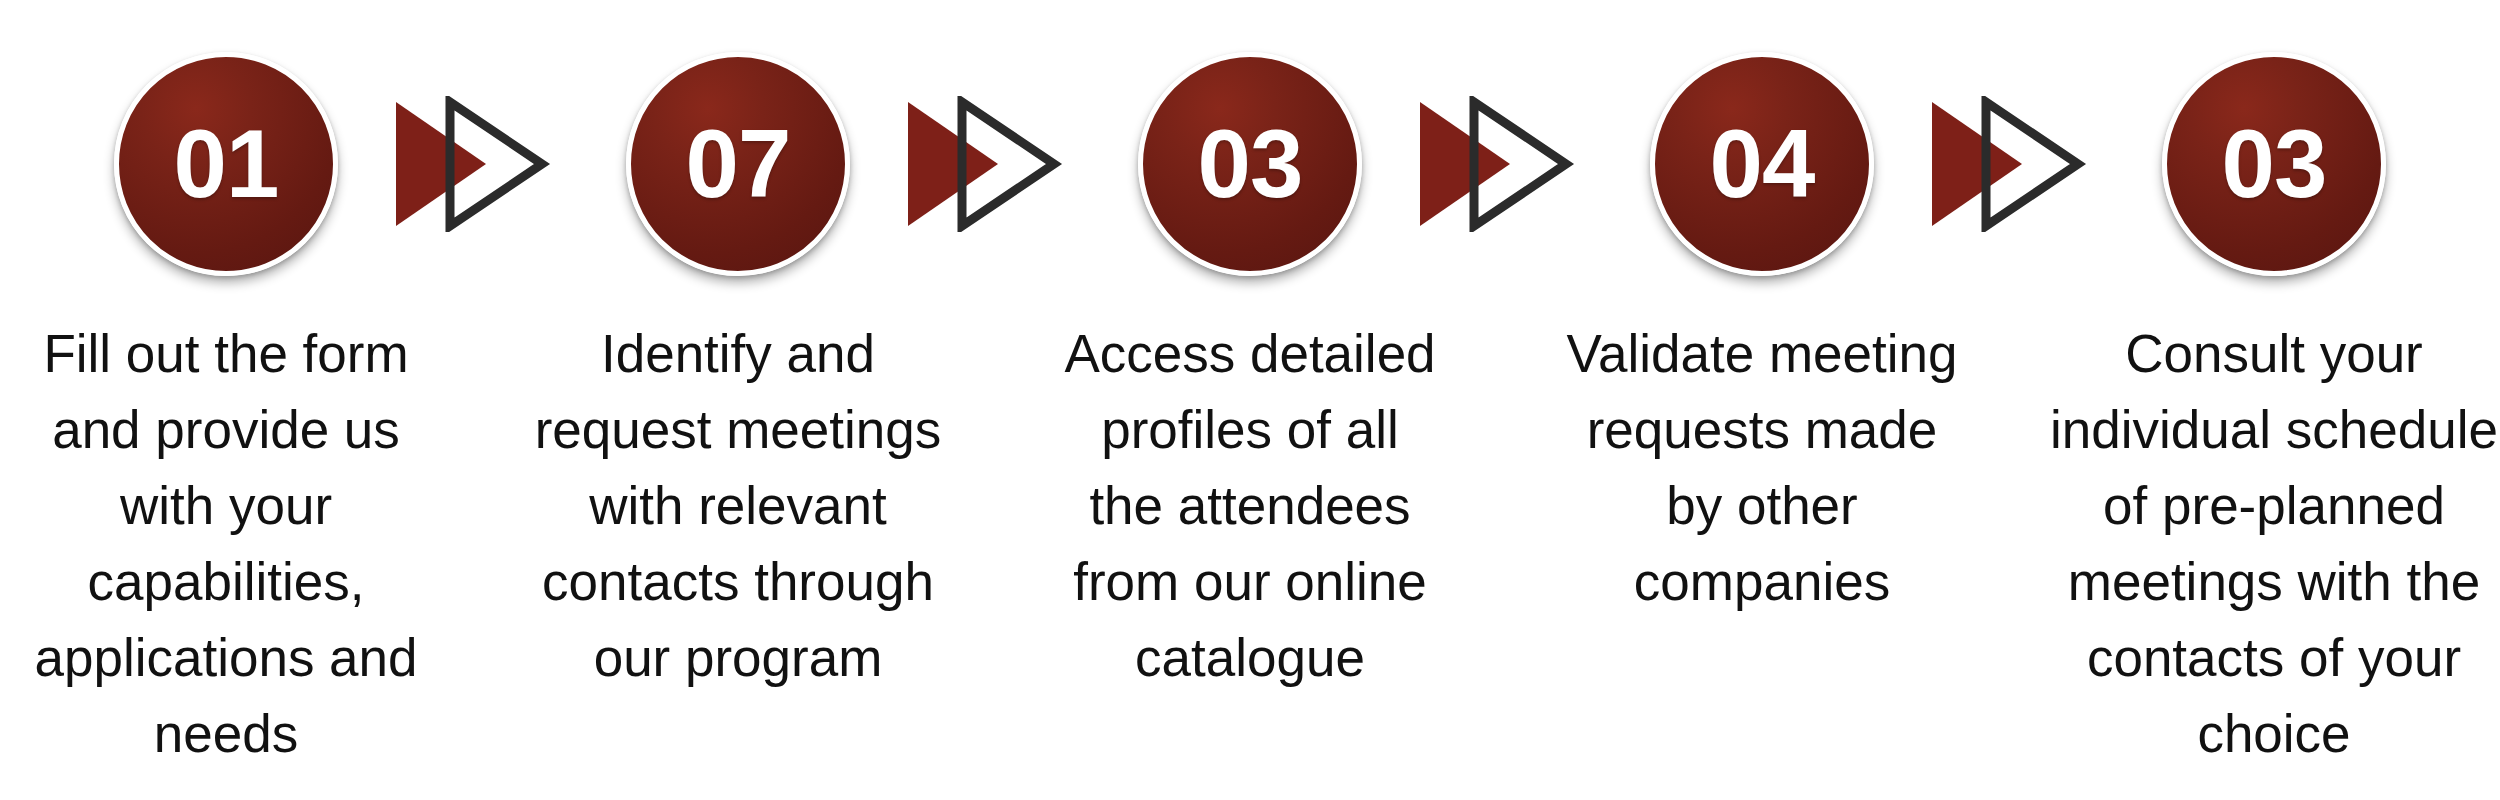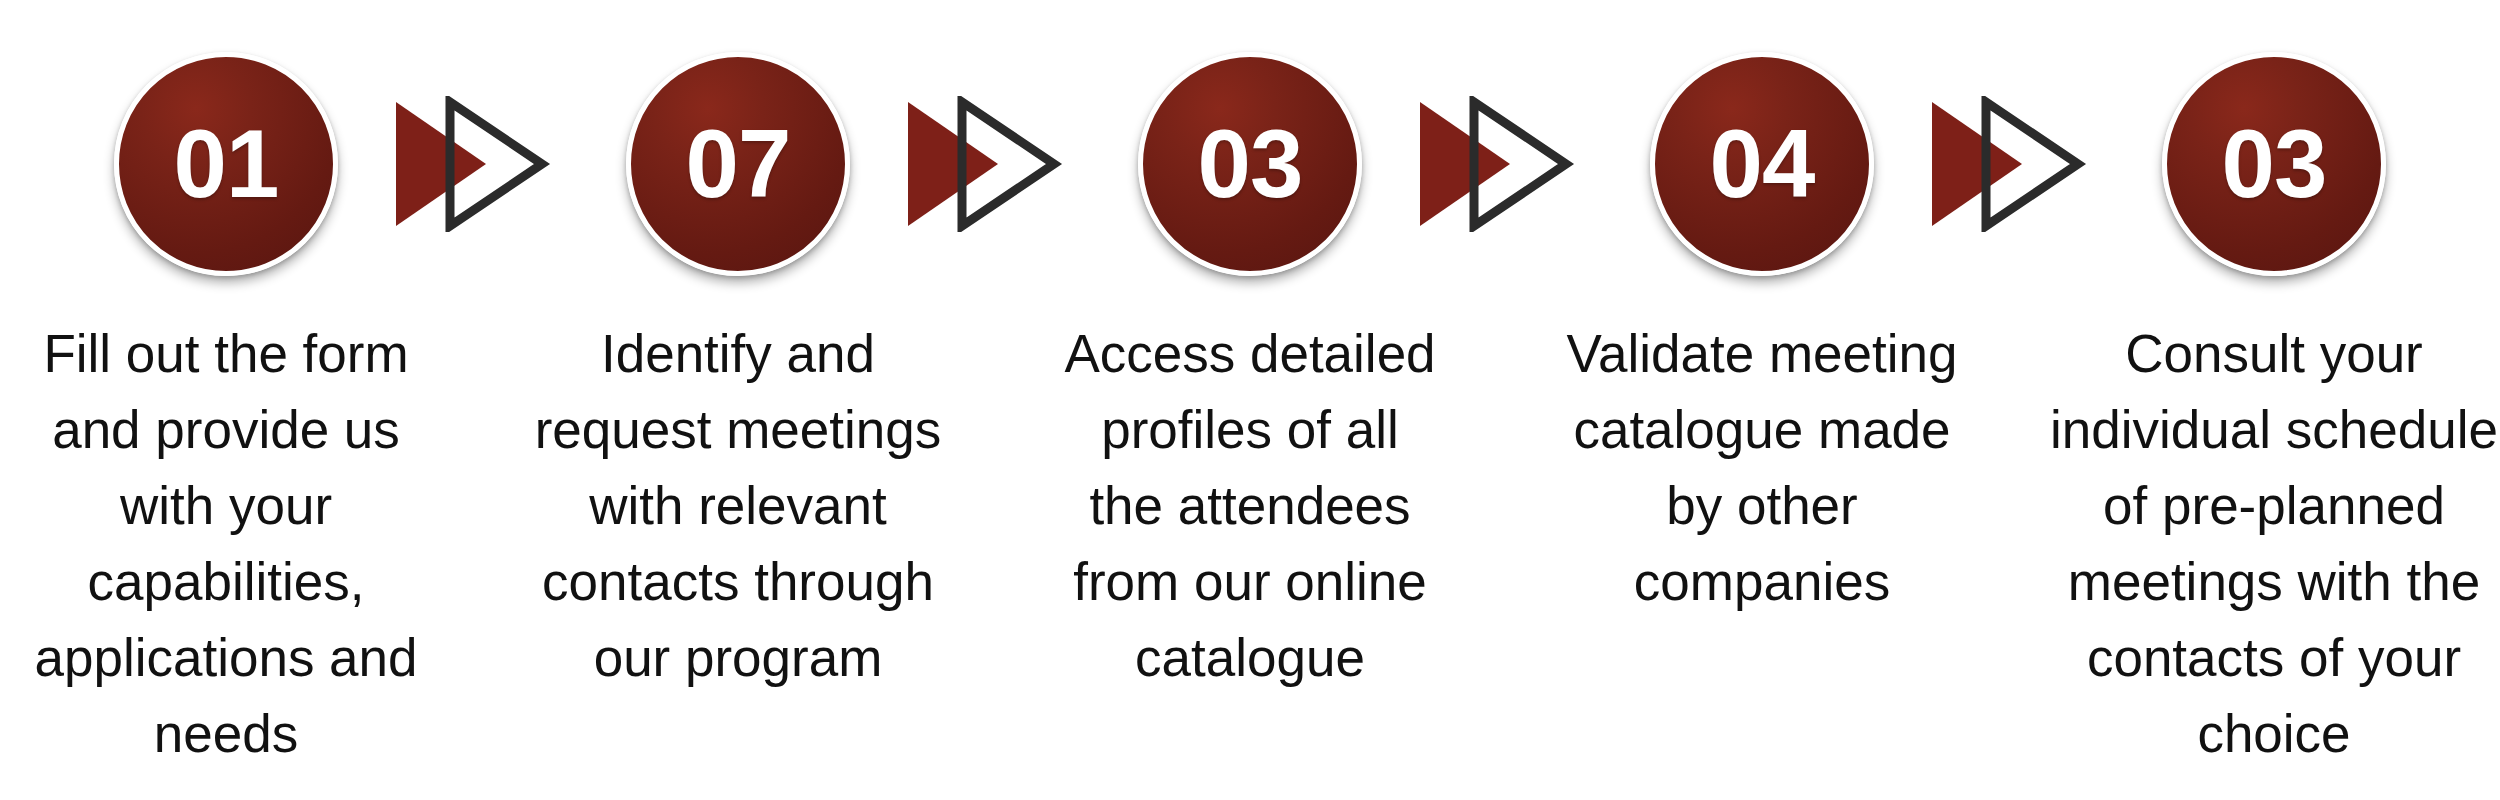--- a/index.html
+++ b/index.html
@@ -175,21 +175,21 @@
 request meetings
 with relevant
 contacts through
 our program</div>
     <div class="caption-col">Access detailed
 profiles of all
 the attendees
 from our online
 catalogue</div>
     <div class="caption-col">Validate meeting
-catalogue made
+requests made
 by other
 companies</div>
     <div class="caption-col">Consult your
 individual schedule
 of pre-planned
 meetings with the
 contacts of your
 choice</div>
   </div>
 

